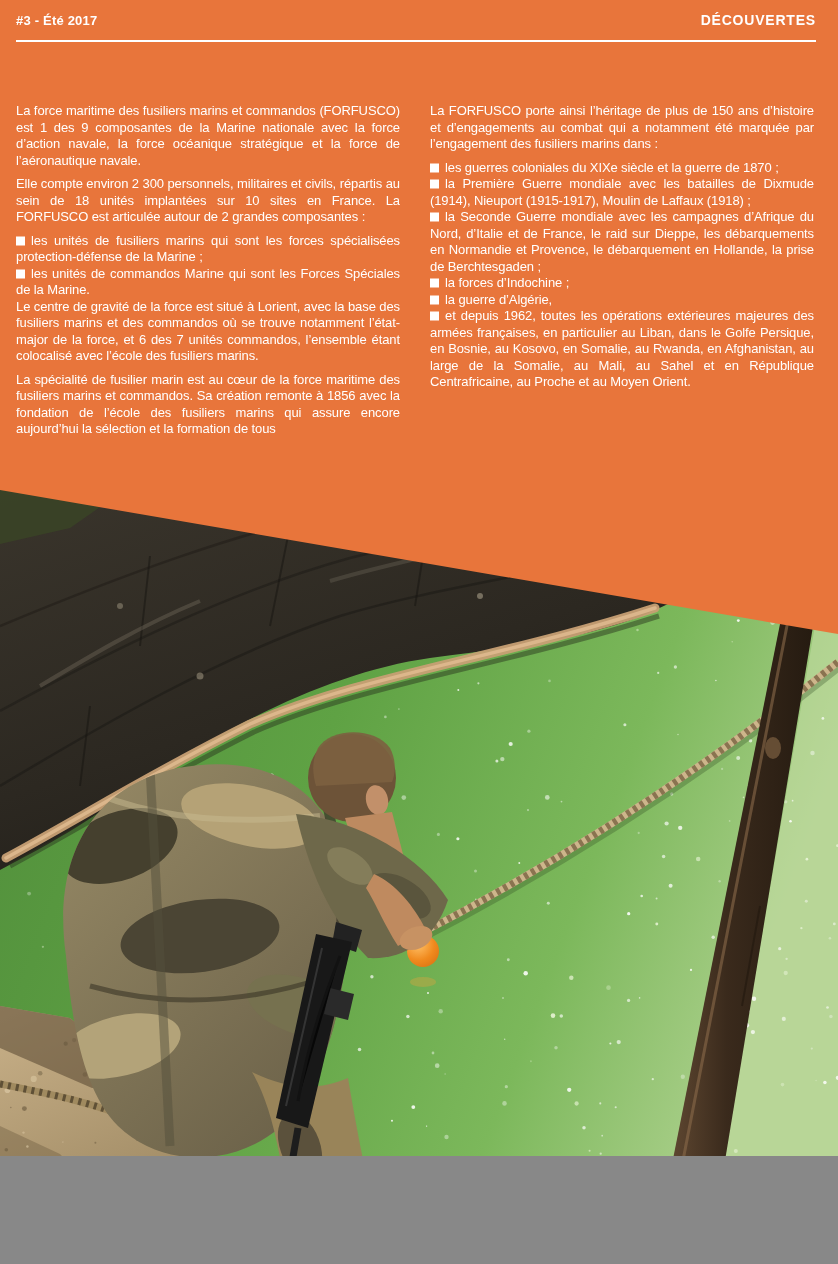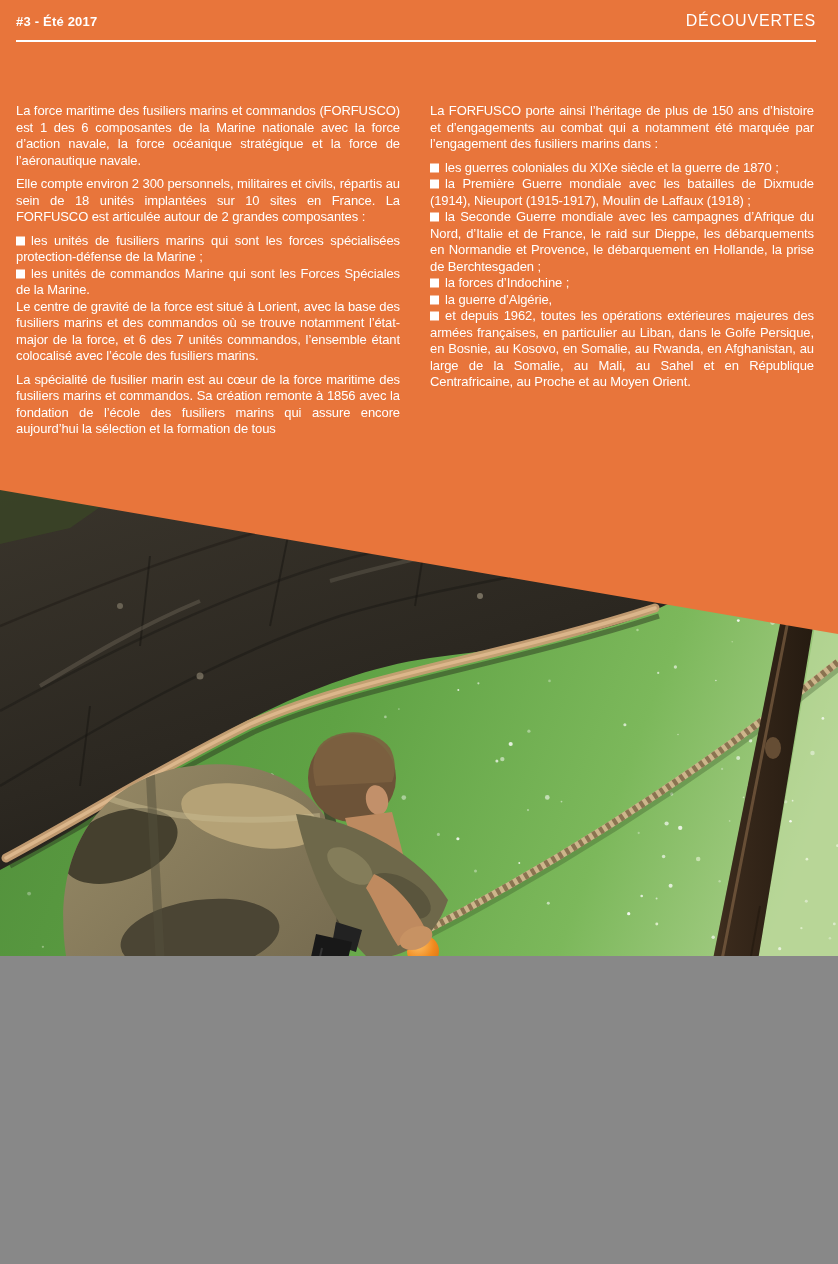--- a/index.html
+++ b/index.html
@@ -1,36 +1,36 @@
 <!DOCTYPE html>
 <html lang="fr"><head>
 <meta charset="utf-8">
 <style>
   html,body{margin:0;padding:0;background:#888;}
   .page{
-    position:relative;width:838px;height:956px;margin:0 auto;
+    position:relative;width:838px;height:1156px;margin:0 auto;
     overflow:hidden;background:#4f8c3a;
     font-family:"Liberation Sans",sans-serif;
   }
   
   .photo{position:absolute;left:0;top:486px;width:838px;height:778px;z-index:1;}
   .photo svg{display:block;}
   
   .orange-block{
     position:absolute;left:0;top:0;width:838px;height:642px;z-index:2;
     background:#E8753B;
     clip-path:polygon(0 0,100% 0,100% 634px,0 490px);
     color:#fff;
   }
   .hdr{
     position:absolute;left:16px;right:22px;top:12px;
     display:flex;justify-content:space-between;align-items:baseline;
   }
   .hdr .issue{font-size:13px;font-weight:bold;letter-spacing:.2px;}
-  .hdr .section{font-size:16px;font-weight:normal;letter-spacing:.8px;}
+  .hdr .section{font-size:14px;font-weight:bold;letter-spacing:.8px;}
   .hdr-rule{position:absolute;left:16px;right:22px;top:40px;height:2px;background:#fff;}
   .columns{
     position:absolute;left:16px;right:24px;top:61px;height:392px;
     display:flex;column-gap:30px;overflow:hidden;
   }
   .col{flex:1 1 0;min-width:0;padding-top:42px;}
   .para{
     margin:0 0 7px 0;font-size:13px;line-height:16.5px;
     text-align:justify;letter-spacing:-.1px;color:#fff;
   }
@@ -530,21 +530,21 @@
 
   <div class="orange-block">
     <div class="hdr">
       <span class="issue">#3 - Été 2017</span>
       <span class="section">DÉCOUVERTES</span>
     </div>
     <div class="hdr-rule"></div>
 
     <div class="columns">
       <div class="col">
-        <p class="para">La force maritime des fusiliers marins et commandos (FORFUSCO) est 1 des 6 composantes de la Marine nationale avec la force d’action navale, la force océanique stratégique et la force de l’aéronautique navale.</p>
+        <p class="para">La force maritime des fusiliers marins et commandos (FORFUSCO) est 1 des 9 composantes de la Marine nationale avec la force d’action navale, la force océanique stratégique et la force de l’aéronautique navale.</p>
         <p class="para">Elle compte environ 2 300 personnels, militaires et civils, répartis au sein de 18 unités implantées sur 10 sites en France. La FORFUSCO est articulée autour de 2 grandes composantes :</p>
         <p class="para bullet"><span class="sq"></span><span>les unités de fusiliers marins qui sont les forces spécialisées protection-défense de la Marine ;</span></p>
         <p class="para bullet last"><span class="sq"></span><span>les unités de commandos Marine qui sont les Forces Spéciales de la Marine.</span></p>
         <p class="para">Le centre de gravité de la force est situé à Lorient, avec la base des fusiliers marins et des commandos où se trouve notamment l’état-major de la force, et 6 des 7 unités commandos, l’ensemble étant colocalisé avec l’école des fusiliers marins.</p>
         <p class="para">La spécialité de fusilier marin est au cœur de la force maritime des fusiliers marins et commandos. Sa création remonte à 1856 avec la fondation de l’école des fusiliers marins qui assure encore aujourd’hui la sélection et la formation de tous</p>
       </div>
       <div class="col">
         <p class="para">La FORFUSCO porte ainsi l’héritage de plus de 150 ans d’histoire et d’engagements au combat qui a notamment été marquée par l’engagement des fusiliers marins dans :</p>
         <p class="para bullet"><span class="sq"></span><span>les guerres coloniales du XIXe siècle et la guerre de 1870 ;</span></p>
         <p class="para bullet"><span class="sq"></span><span>la Première Guerre mondiale avec les batailles de Dixmude (1914), Nieuport (1915-1917), Moulin de Laffaux (1918) ;</span></p>

